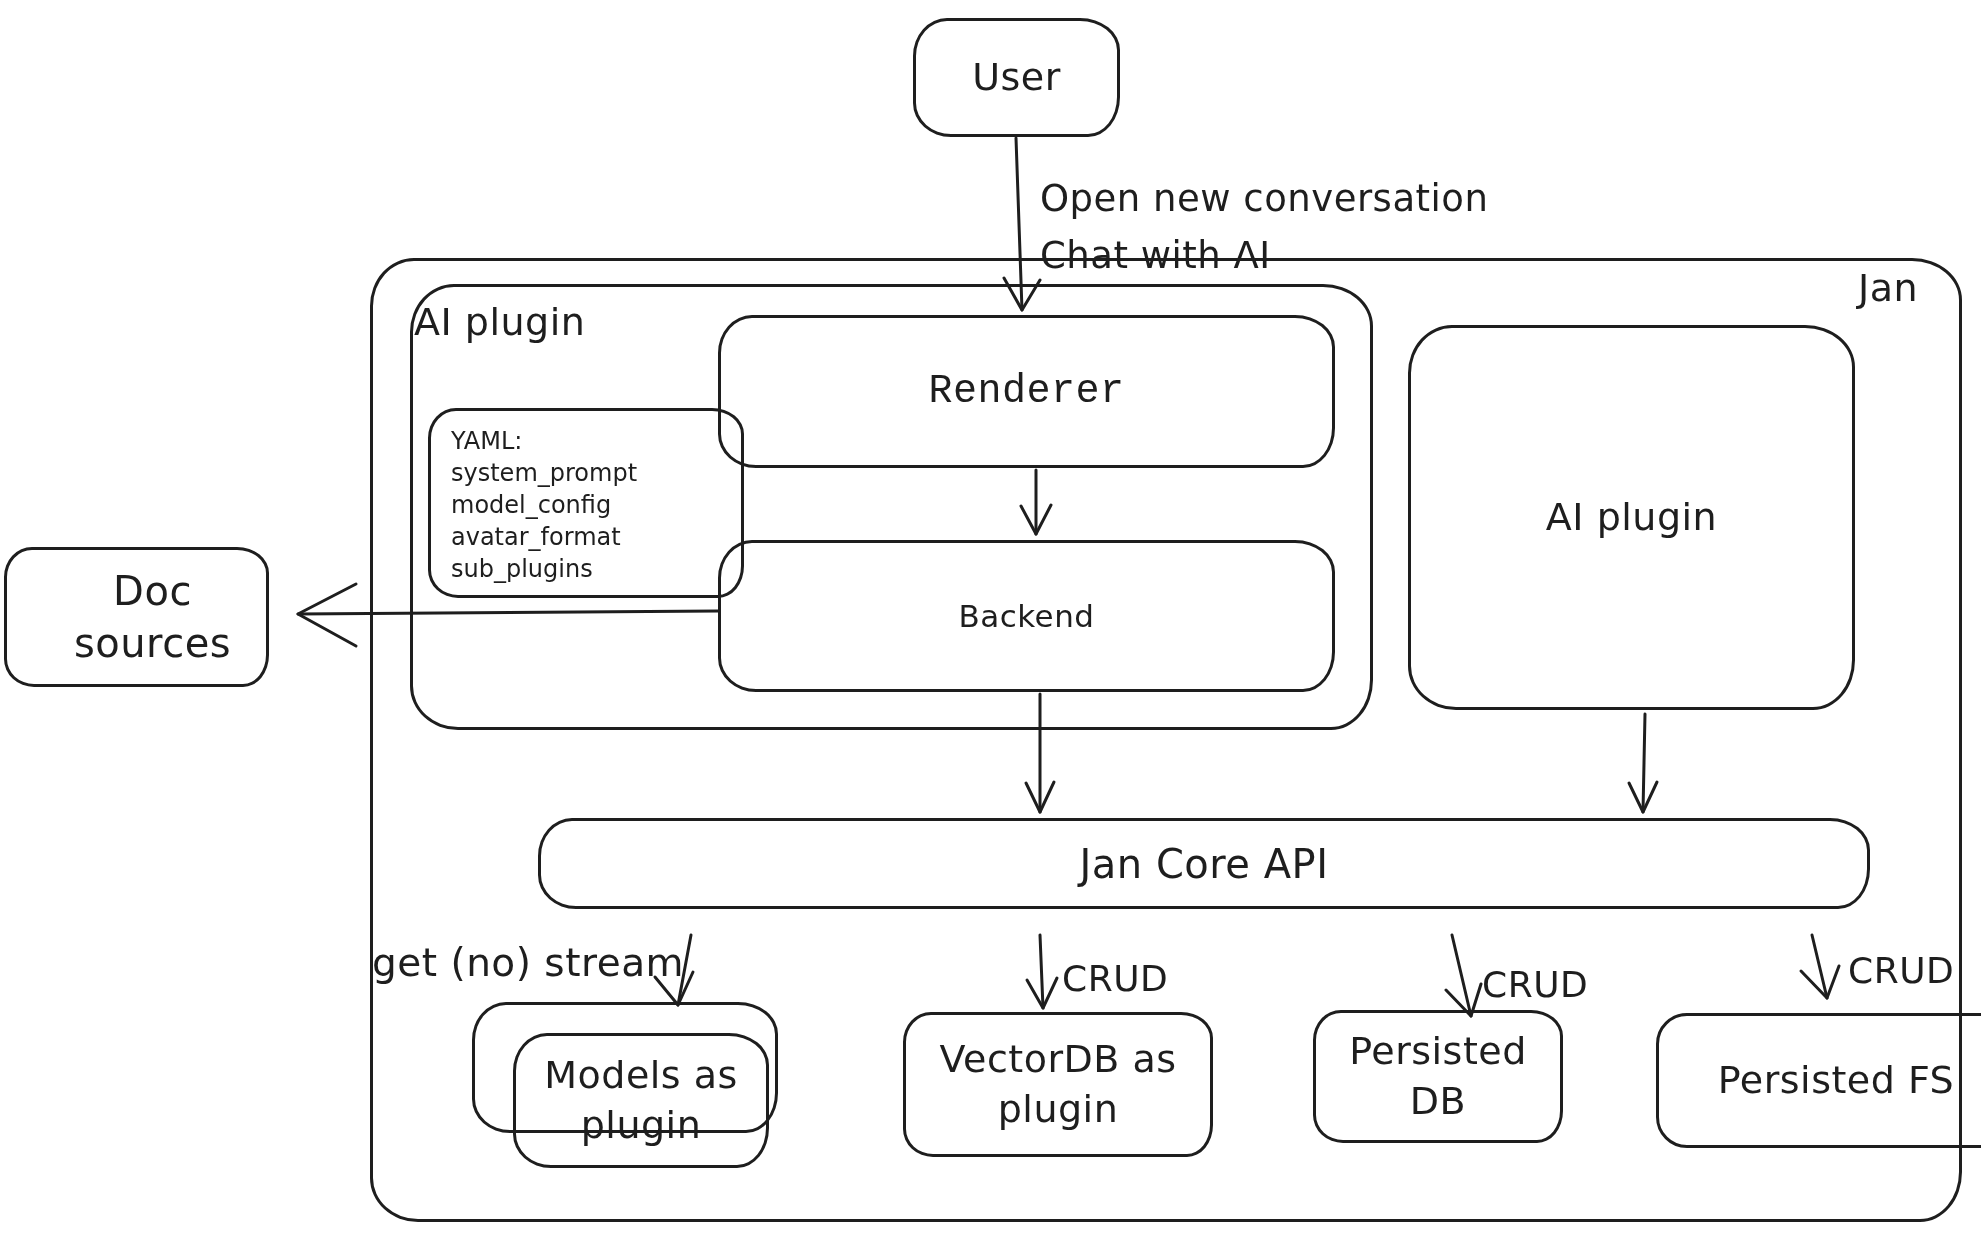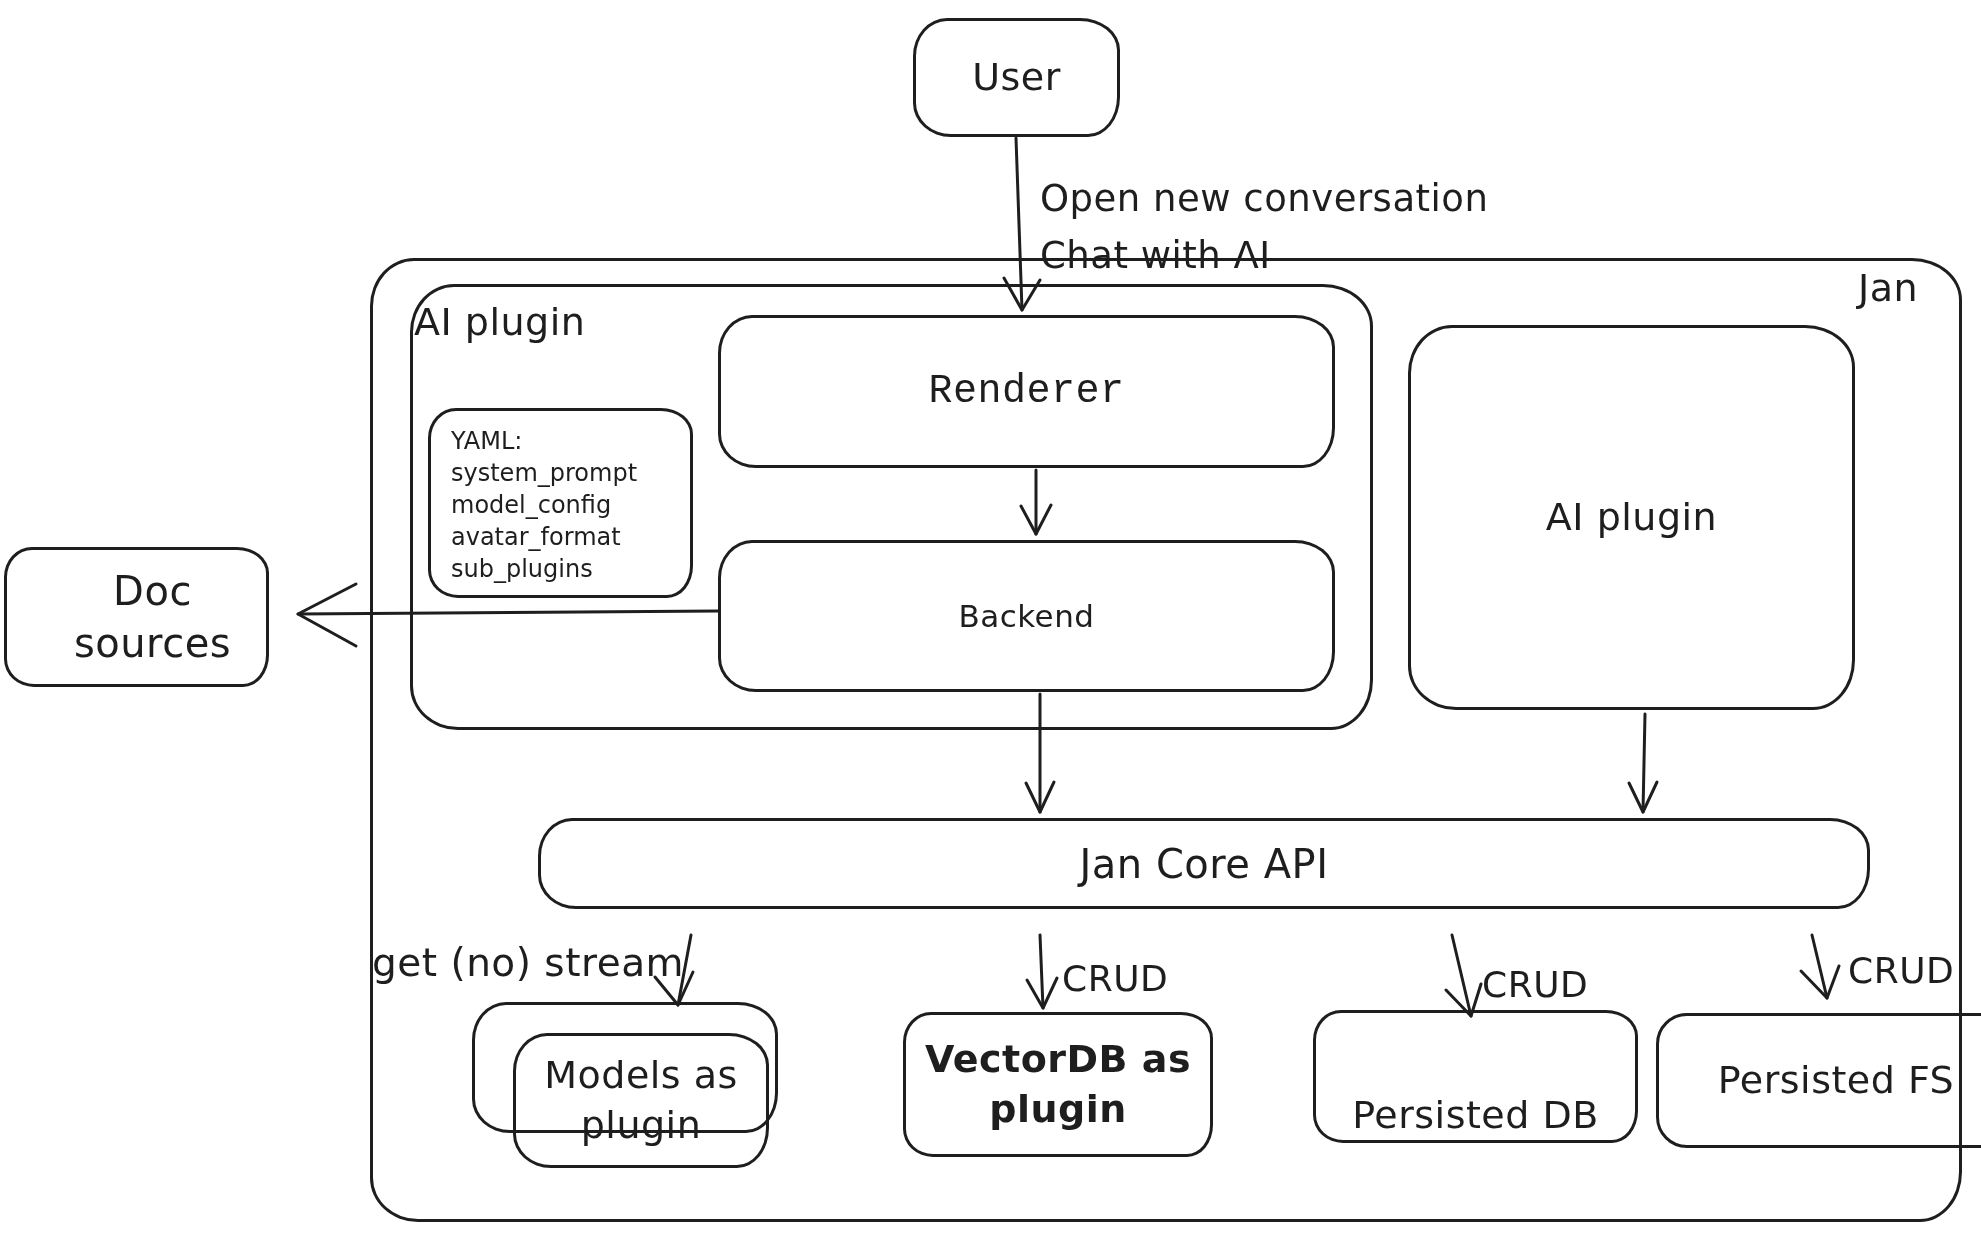--- a/index.html
+++ b/index.html
@@ -44,27 +44,27 @@
 
   
   #user-node        { left: 913px;  top: 18px;   width: 207px;  height: 119px; font-size: 38px; }
   #renderer-node    { left: 718px;  top: 315px;  width: 617px;  height: 153px; font-size: 40px; font-family: Liberation Mono, monospace; }
   #backend-node     { left: 718px;  top: 540px;  width: 617px;  height: 152px; font-size: 31px; }
   #doc-sources-node { left: 4px;   top: 547px;  width: 265px;  height: 140px; font-size: 40px; padding-left: 32px; }
   #ai-plugin-node   { left: 1408px; top: 325px;  width: 447px;  height: 385px; font-size: 38px; }
   #jan-core-api-node{ left: 538px;  top: 818px;  width: 1332px; height: 91px; font-size: 40px; }
   #models-back-node { left: 472px;  top: 1002px; width: 306px;  height: 131px; }
   #models-node      { left: 513px;  top: 1033px; width: 256px;  height: 135px; font-size: 38px; }
-  #vectordb-node    { left: 903px;  top: 1012px; width: 310px;  height: 145px; font-size: 38px; font-weight: bold; }
-  #persisted-db-node{ left: 1313px; top: 1010px; width: 325px;  height: 133px; font-size: 38px; align-items: flex-end; }
+  #vectordb-node    { left: 903px;  top: 1012px; width: 310px;  height: 145px; font-size: 38px; }
+  #persisted-db-node{ left: 1313px; top: 1010px; width: 250px;  height: 133px; font-size: 38px; }
   #persisted-fs-node{ left: 1656px; top: 1013px; width: 360px;  height: 135px; font-size: 38px; border-radius: 31px; }
 
   
   #yaml-note {
-    left: 428px; top: 408px; width: 265px; height: 190px;
+    left: 428px; top: 408px; width: 316px; height: 190px;
     display: block;
     padding: 14px 10px 26px 20px;
     font-size: 24px;
     line-height: 32px;
     text-align: left;
   }
   #yaml-note .yline { display: block; white-space: nowrap; }
 
   
   .edge-label {

